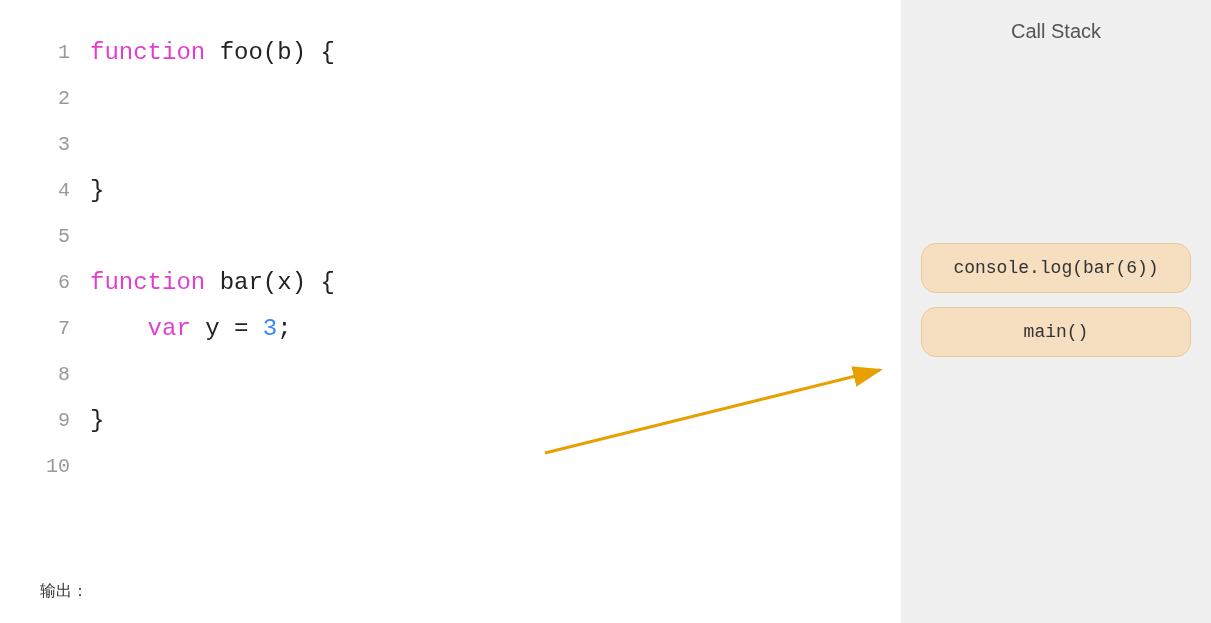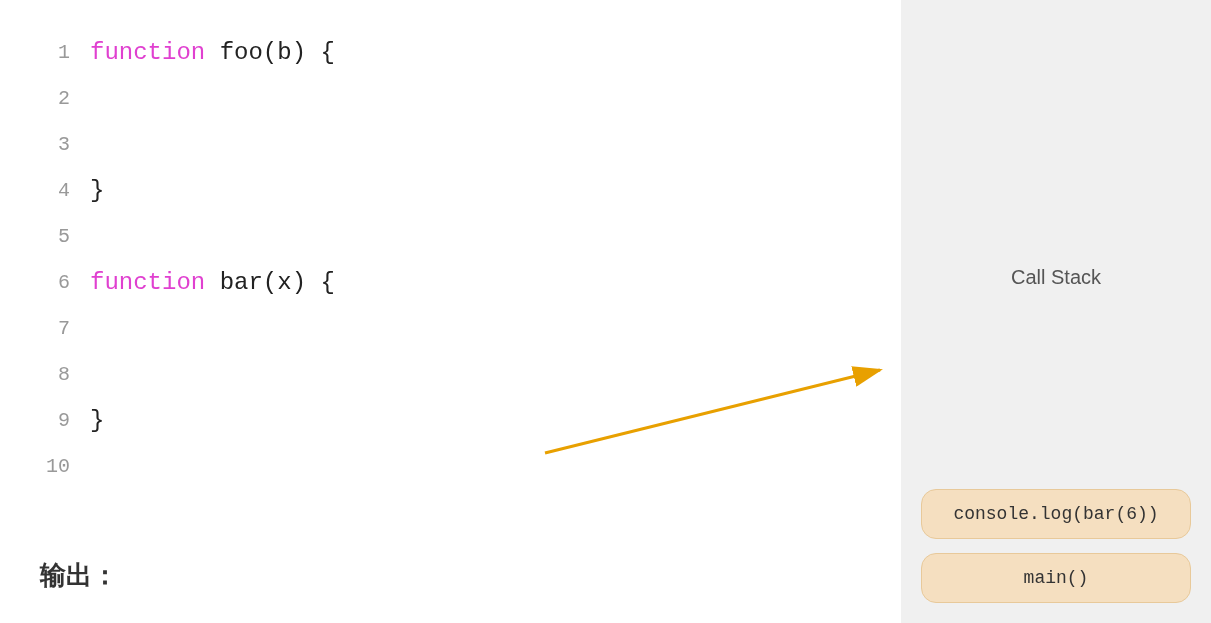--- a/index.html
+++ b/index.html
@@ -46,40 +46,38 @@
       white-space: pre;
       font-size: 24px;
     }
 
     .kw { color: #e040d0; }
     .num { color: #3a86ff; }
     .plain { color: #222; }
 
     .output-section {
       position: absolute;
-      bottom: 30px;
+      bottom: 21px;
       left: 40px;
       font-family: sans-serif;
-      font-size: 26px;
+      font-size: 16px;
       color: #333;
-      font-weight: bold;
     }
 
     
     .call-stack-panel {
       width: 310px;
       background: #f0f0f0;
       padding: 20px 20px 20px 20px;
       display: flex;
       flex-direction: column;
       align-items: center;
       gap: 0;
       flex-shrink: 0;
       position: relative;
-      justify-content: flex-end;
     }
 
     .call-stack-title {
       font-family: sans-serif;
       font-size: 20px;
       color: #555;
       margin-bottom: 20px;
       text-align: center;
       width: 100%;
     }
@@ -152,20 +150,21 @@
       <span class="code-text"> </span>
     </div>
 
     <div class="code-line">
       <span class="line-number">6</span>
       <span class="code-text"><span class="kw">function</span> <span class="plain">bar(x) {</span></span>
     </div>
 
     <div class="code-line">
       <span class="line-number">7</span>
+      <span class="code-text"><span class="kw">    var</span> <span class="plain">y = </span><span class="num">3</span><span class="plain">;</span></span>
     </div>
 
     <div class="code-line">
       <span class="line-number">8</span>
     </div>
 
     <div class="code-line">
       <span class="line-number">9</span>
       <span class="code-text plain">}</span>
     </div>

